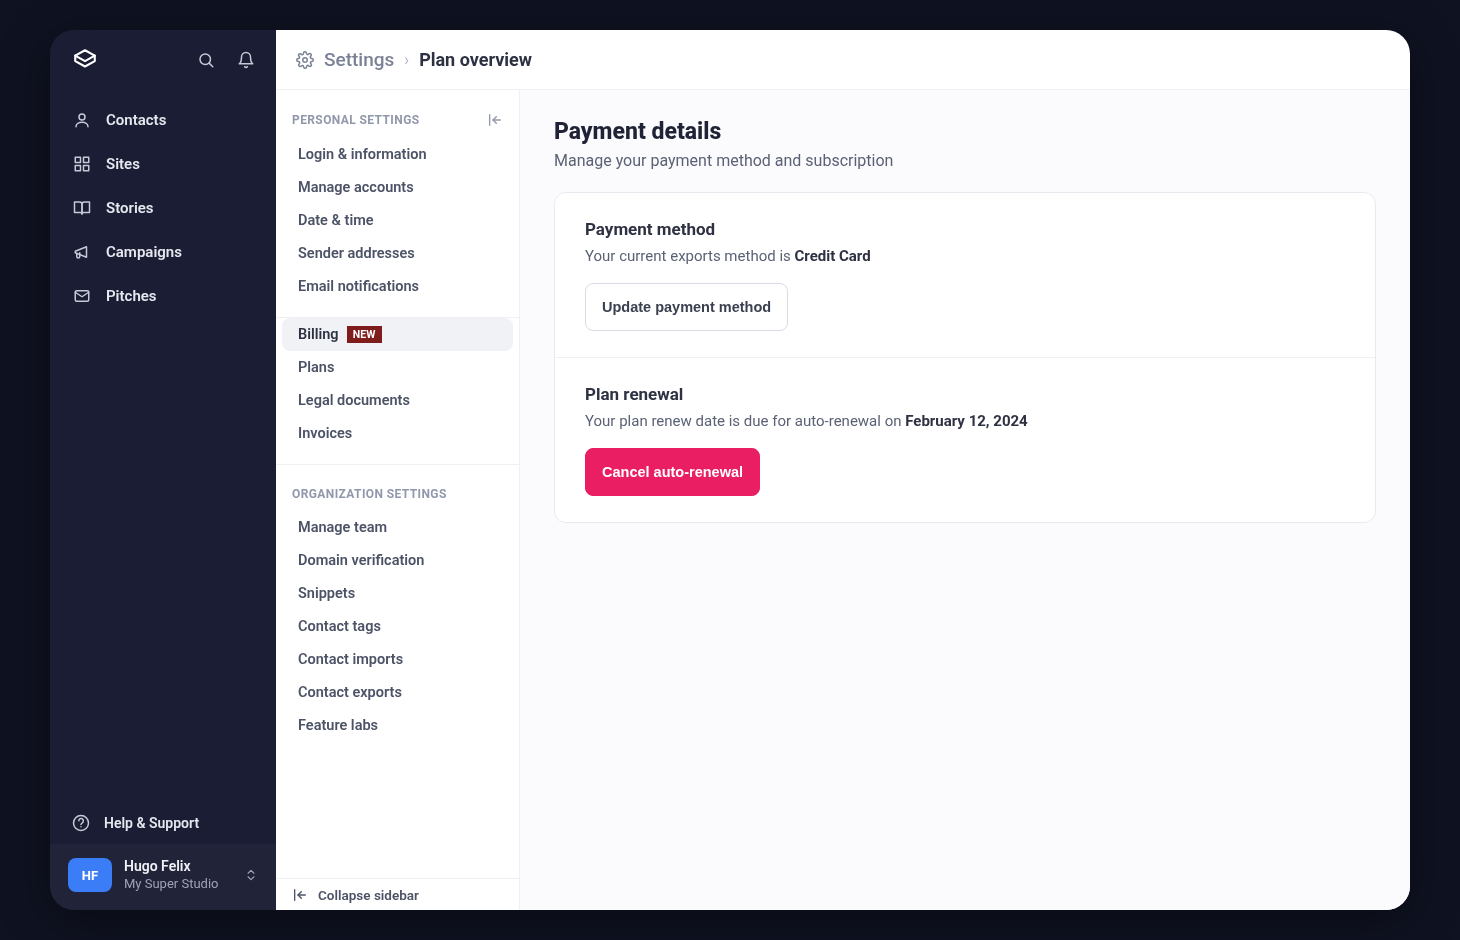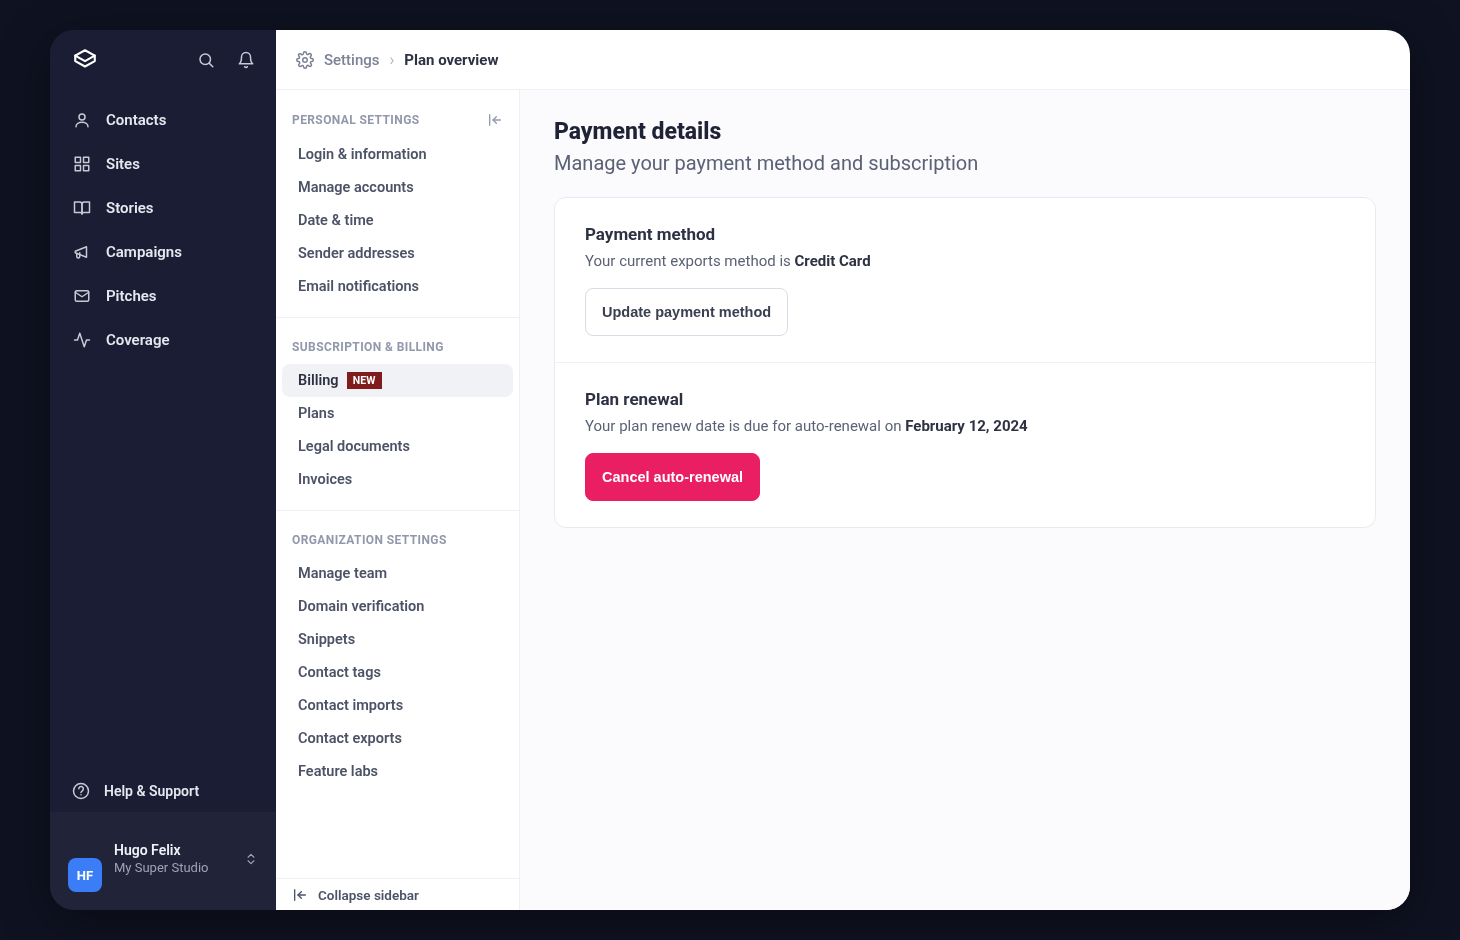--- a/index.html
+++ b/index.html
@@ -51,39 +51,39 @@
 .help-row {
   display:flex; align-items:center; gap:14px;
   padding: 12px 22px; font-size:14px; font-weight:600; color:#e6e8f0; cursor:pointer;
 }
 .user-card {
   display:flex; align-items:center; gap:12px;
   padding: 14px 18px 18px 18px; background: rgba(255,255,255,0.03);
   cursor:pointer;
 }
 .avatar {
-  width:34px; height:34px; border-radius:8px; background:#3a7df7; color:#fff;
-  display:flex; align-items:center; justify-content:center; font-weight:700; font-size:13px;margin-top:32px;
+  width:44px; height:34px; border-radius:8px; background:#3a7df7; color:#fff;
+  display:flex; align-items:center; justify-content:center; font-weight:700; font-size:13px;
 }
 .user-meta { flex:1; line-height:1.25; }
 .user-name { font-size:14px; font-weight:600; color:#f0f2f8; }
 .user-org { font-size:13px; color:#9ea2b8; }
 .updown { color:#9ea2b8; }
 .content-area {
   flex:1; background:#fff; display:flex; flex-direction:column;
   border-top-left-radius:0;
 }
 .topbar {
   height:60px; border-bottom:1px solid #eef0f4;
   display:flex; align-items:center; padding:0 20px; gap:10px;
 }
 .gear { color:#7b8296; display:flex; }
-.crumb { font-size:15px; color:#7b8296; font-weight:500; }
+.crumb { font-size:19px; color:#7b8296; font-weight:500; }
 .crumb-sep { color:#b0b4c4; }
-.crumb-active { font-size:15px; color:#2d3142; font-weight:700; }
+.crumb-active { font-size:18px; color:#2d3142; font-weight:700; }
 .body-row { flex:1; display:flex; min-height:0; }
 .settings-sidebar {
   width:244px; border-right:1px solid #eef0f4; display:flex; flex-direction:column;
   background:#fff;
 }
 .settings-scroll { flex:1; overflow:auto; padding-bottom:8px; }
 .section-head {
   display:flex; align-items:center; justify-content:space-between;
   padding: 22px 16px 10px 16px;
 }
@@ -101,21 +101,21 @@
 }
 .section-divider { height:1px; background:#eef0f4; margin:14px 0 0 0; }
 .collapse-sidebar-row {
   height:32px; border-top:1px solid #eef0f4; display:flex; align-items:center; gap:10px;
   padding:0 16px; font-size:13.5px; font-weight:600; color:#4c5366; cursor:pointer;
 }
 .main {
   flex:1; background:#fbfbfd; padding:28px 34px; overflow:auto;
 }
 .page-title { font-size:23px; font-weight:800; color:#1f2335; }
-.page-sub { font-size:20px; color:#5b6275; margin-top:6px; }
+.page-sub { font-size:16px; color:#5b6275; margin-top:6px; }
 .card {
   margin-top:22px; background:#fff; border:1px solid #e8eaf0; border-radius:12px;
   max-width:824px;
 }
 .card-section { padding:26px 30px; }
 .card-section + .card-section { border-top:1px solid #eef0f4; }
 .card-h { font-size:17px; font-weight:700; color:#2d3142; }
 .card-p { font-size:15px; color:#5b6275; margin-top:8px; }
 .card-p strong { color:#2d3142; font-weight:700; }
 .btn {
@@ -200,28 +200,20 @@
         <span>Campaigns</span>
       </div>
       <div class="nav-item">
         <span class="nav-icon">
           <svg width="18" height="18" viewBox="0 0 24 24" fill="none" stroke="currentColor" stroke-width="2" stroke-linecap="round" stroke-linejoin="round">
               <rect x="3" y="5" width="18" height="14" rx="2"></rect>
               <path d="M3 7l9 6 9-6"></path>
             </svg>
         </span>
         <span>Pitches</span>
-      </div>
-      <div class="nav-item">
-        <span class="nav-icon">
-          <svg width="18" height="18" viewBox="0 0 24 24" fill="none" stroke="currentColor" stroke-width="2" stroke-linecap="round" stroke-linejoin="round">
-              <polyline points="22 12 18 12 15 21 9 3 6 12 2 12"></polyline>
-            </svg>
-        </span>
-        <span>Coverage</span>
       </div>
     </nav>
 
     <div class="spacer"></div>
 
     <div class="help-row">
       <span>
         <svg width="18" height="18" viewBox="0 0 24 24" fill="none" stroke="#c6c9d6" stroke-width="2" stroke-linecap="round" stroke-linejoin="round">
             <circle cx="12" cy="12" r="10"></circle>
             <path d="M9.1 9a3 3 0 115.8 1c0 2-3 2.5-3 4"></path>
@@ -285,23 +277,20 @@
             </div>
           <div class="settings-item">
               <span>Sender addresses</span>
             </div>
           <div class="settings-item">
               <span>Email notifications</span>
             </div>
 
           <div class="section-divider"></div>
 
-          <div class="section-head">
-            <span class="section-title">SUBSCRIPTION &amp; BILLING</span>
-          </div>
           <div class="settings-item active">
             <span>Billing</span>
             <span class="badge-new">NEW</span>
           </div>
           <div class="settings-item">
               <span>Plans</span>
             </div>
           <div class="settings-item">
               <span>Legal documents</span>
             </div>

